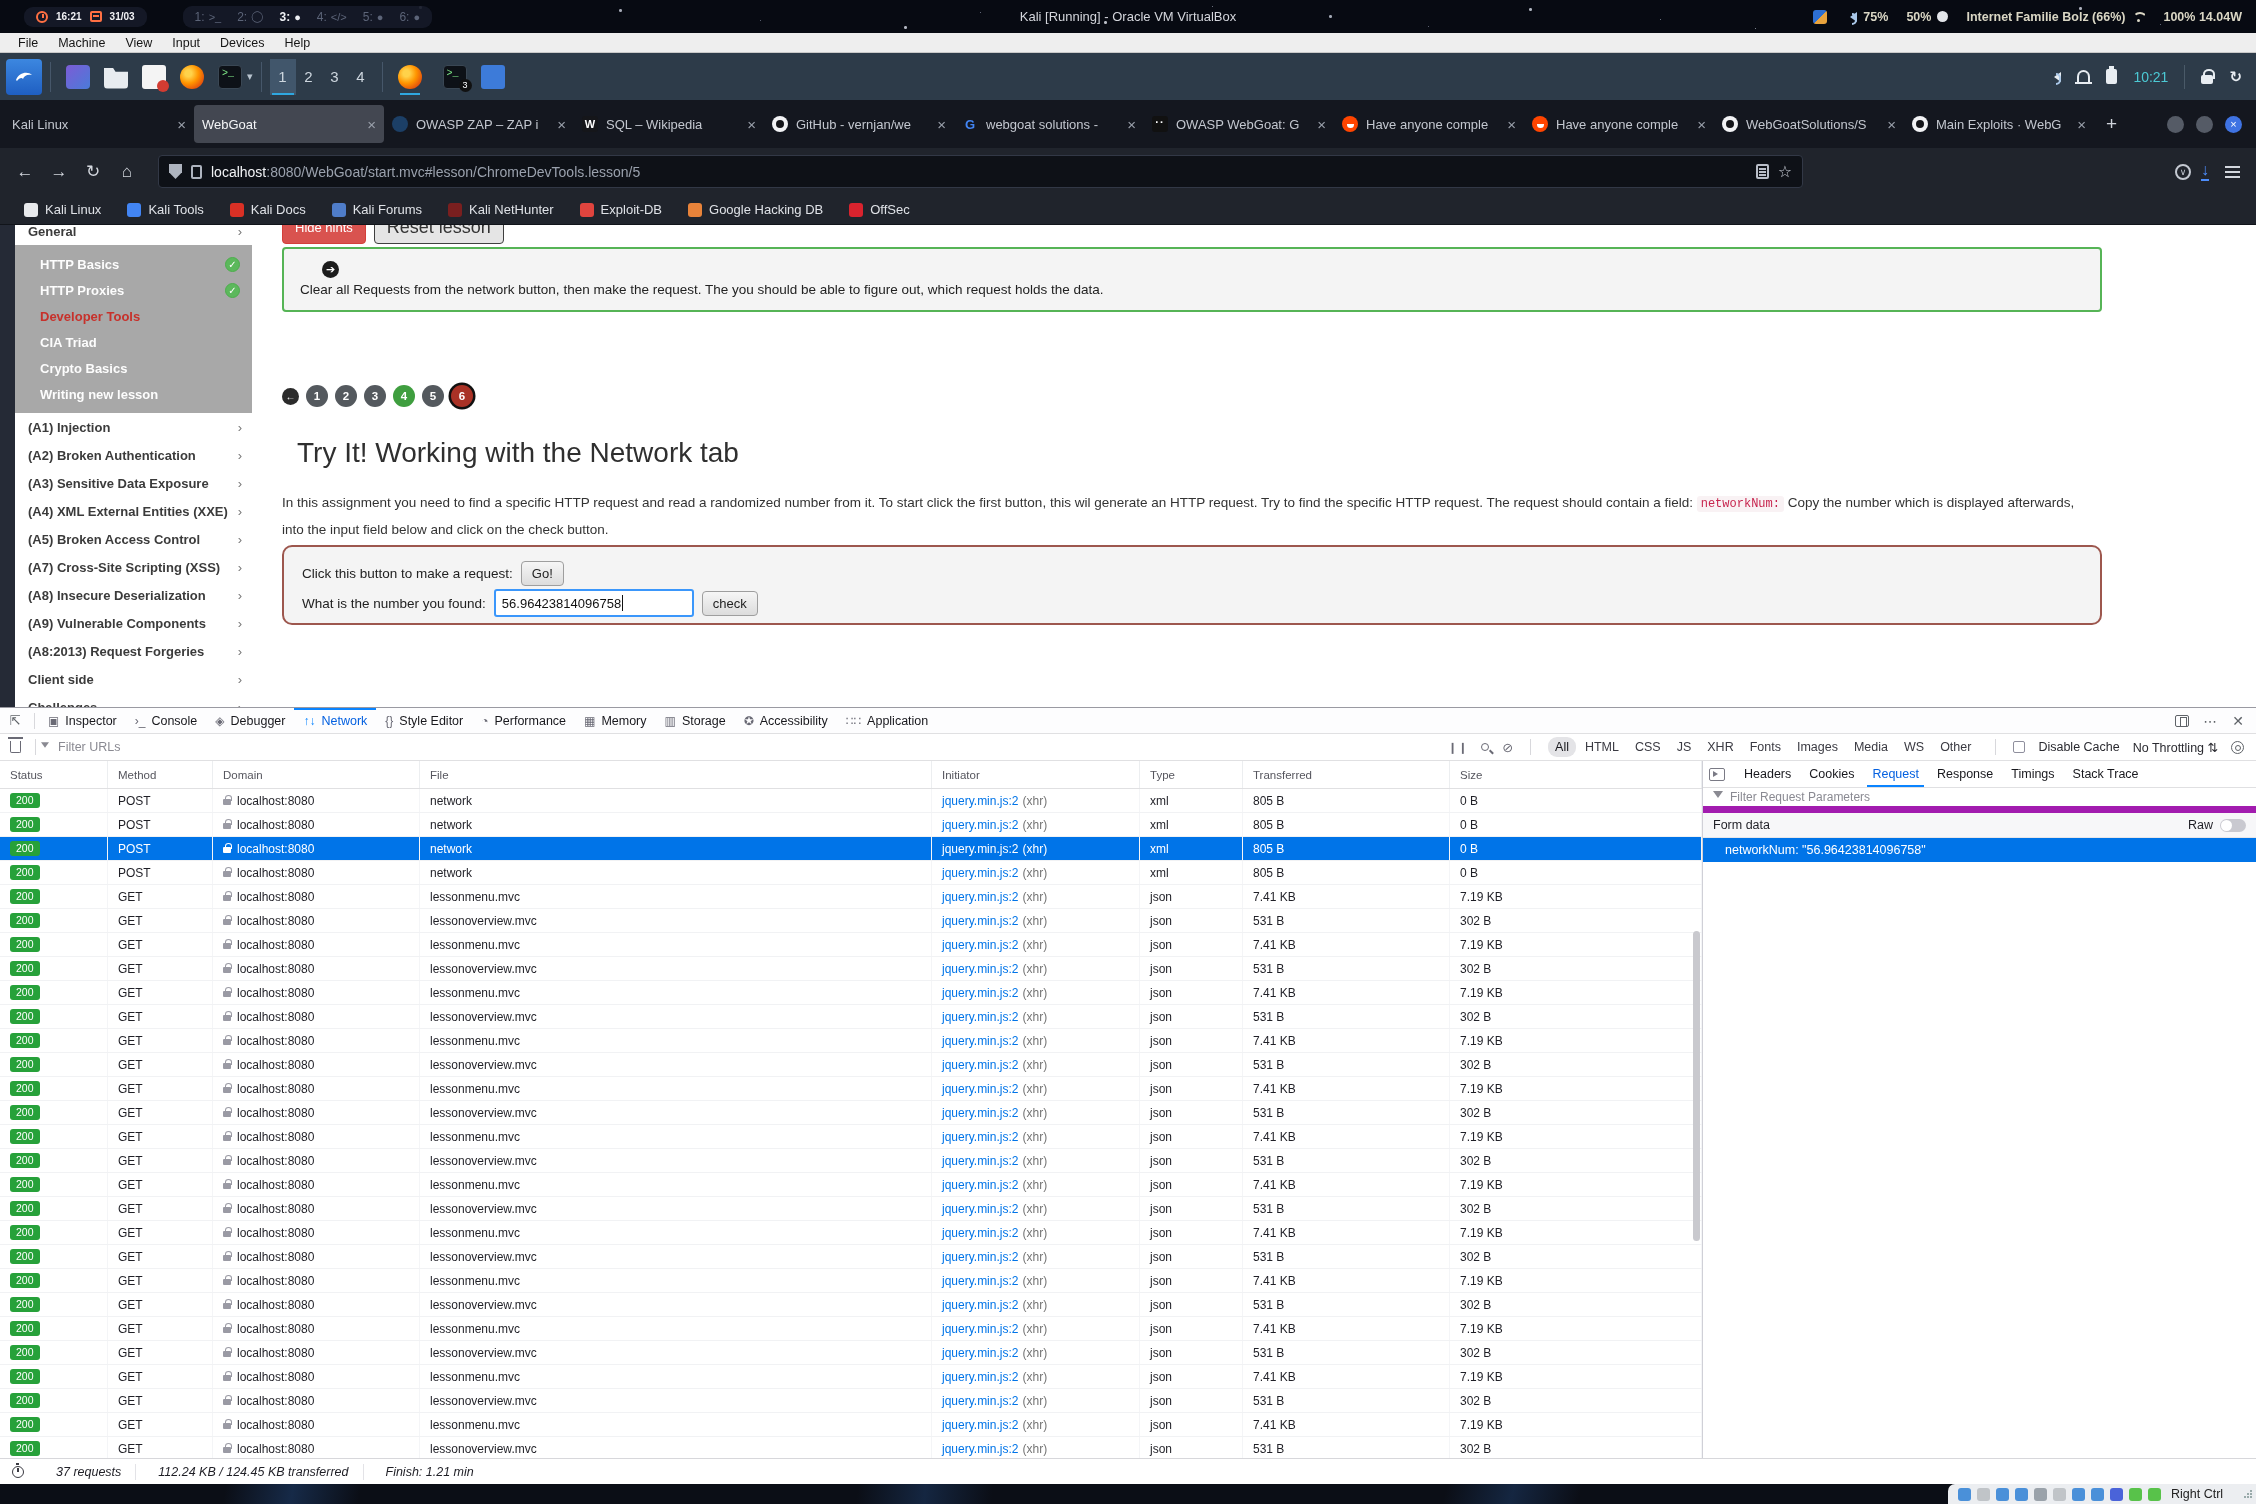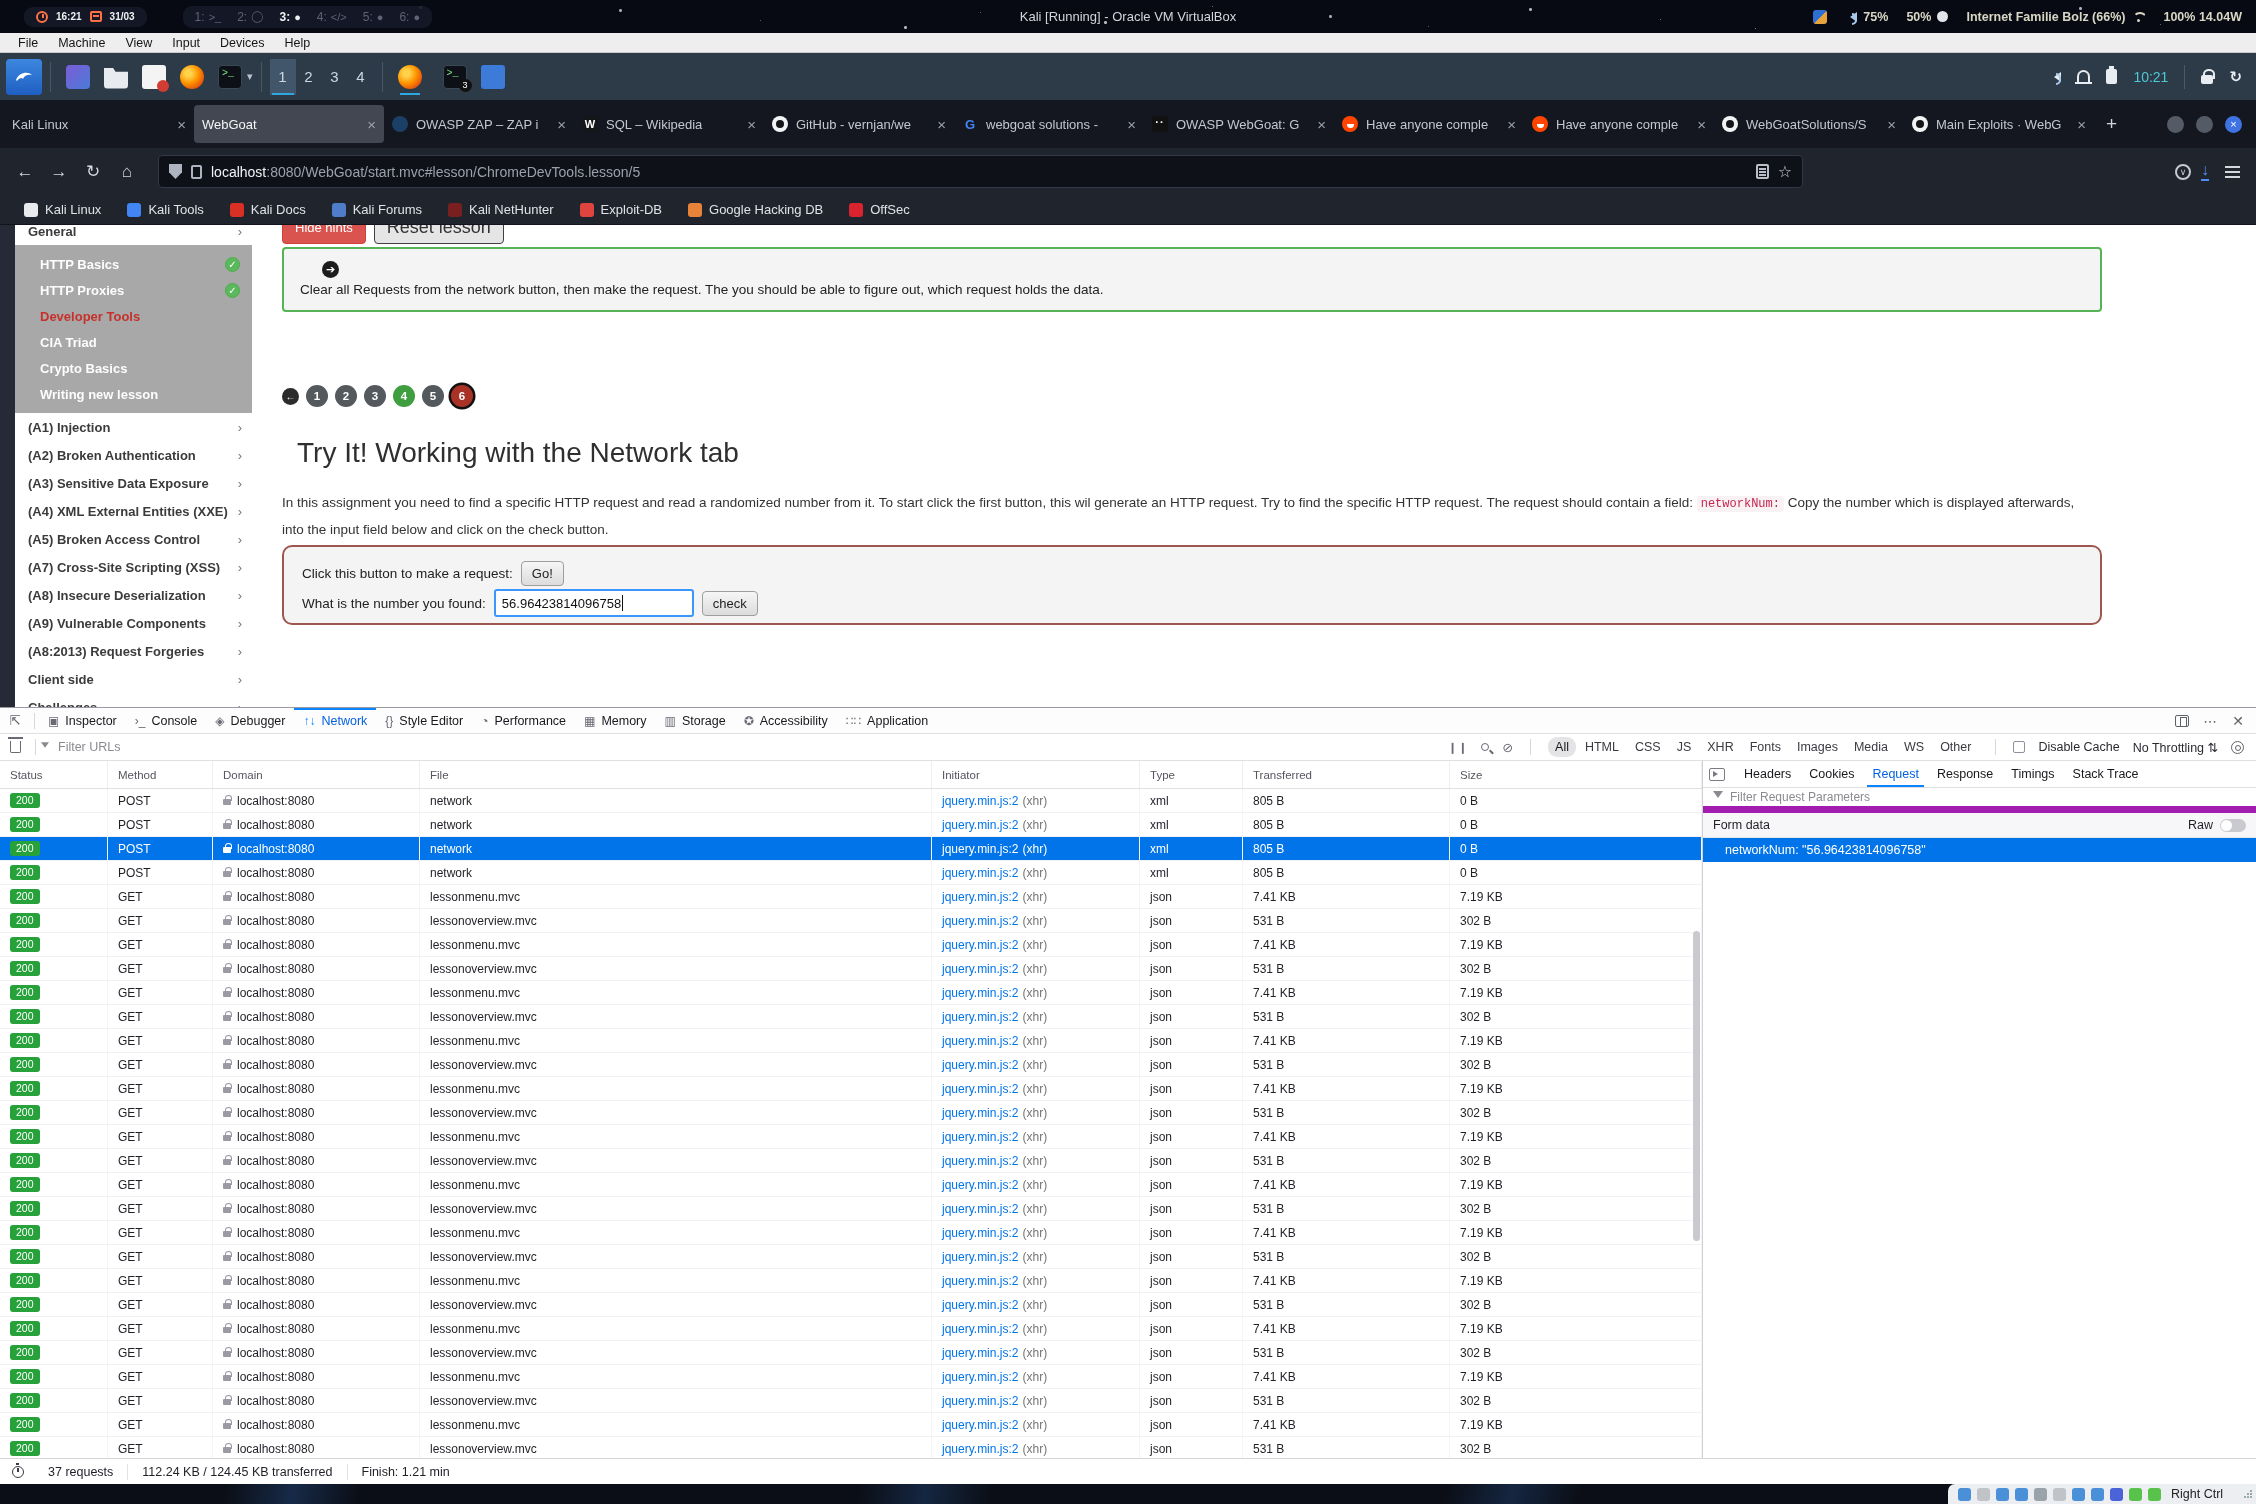--- a/index.html
+++ b/index.html
@@ -196,21 +196,21 @@
 .sp-tab.active::after { content:""; position:absolute; bottom:-1px; left:4px; right:4px; height:2px; background:#0a84ff; }
 .sp-filter { height:25px; border-bottom:7px solid #a21caf; display:flex; align-items:center; gap:7px; padding-left:10px; }
 .funnel { width:0; height:0; border:5px solid transparent; border-top:7px solid #8a8a92; }
 .sp-ph { color:#8a8a92; font-size:12px; }
 .sp-section { height:25px; background:#f7f7f9; border-bottom:1px solid #e6e6ea; display:flex; align-items:center; padding:0 10px; font-size:12.5px; color:#1f1f26; }
 .raw-wrap { margin-left:auto; display:flex; align-items:center; gap:7px; }
 .toggle { width:26px; height:13px; border-radius:7px; background:#c9c9d0; position:relative; }
 .toggle::after { content:""; position:absolute; left:1px; top:1px; width:11px; height:11px; border-radius:50%; background:#fff; }
 .sp-param { height:24px; background:#0074e8; color:#fff; font-size:12.5px; display:flex; align-items:center; padding-left:22px; }
 
-.dt-statusbar { position:absolute; left:0; right:0; bottom:0; height:26px; border-top:1px solid #d7d7db; background:#fff; display:flex; align-items:center; gap:0; }
+.dt-statusbar { position:absolute; left:0; right:0; bottom:0; height:26px; border-top:1px solid #d7d7db; background:#fff; display:flex; align-items:center; gap:8px;font-style:italic; }
 .sw { width:12px; height:12px; border:1.7px solid #3a3a42; border-radius:50%; position:relative; margin:0 10px 0 12px; }
 .sw::before { content:""; position:absolute; top:-4px; left:3px; width:3px; height:2px; background:#3a3a42; }
 .sw::after { content:""; position:absolute; left:4px; top:1px; width:1.6px; height:4px; background:#3a3a42; }
 .sb-item { font-size:12.5px; color:#1f1f26; padding:0 14px; border-right:1px solid #e3e3e7; height:16px; line-height:16px; }
 .sb-item:last-child { border-right:none; }
 
 
 .vbox-statusbar { position:absolute; top:1484px; left:0; width:2256px; height:20px; background:#0b0e16; overflow:hidden; }
 .vbox-statusbar::before { content:""; position:absolute; inset:0; background:
   linear-gradient(100deg, transparent 10%, rgba(43,94,165,.35) 13%, transparent 16%),

